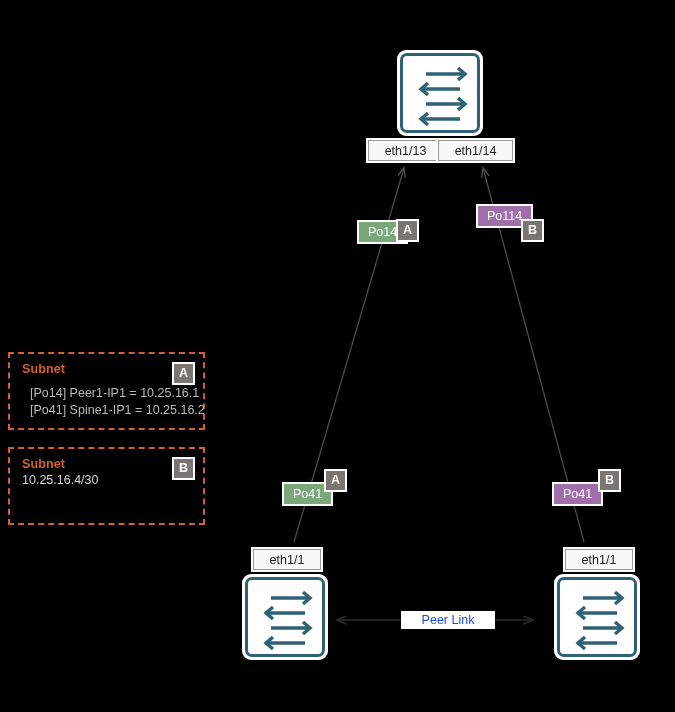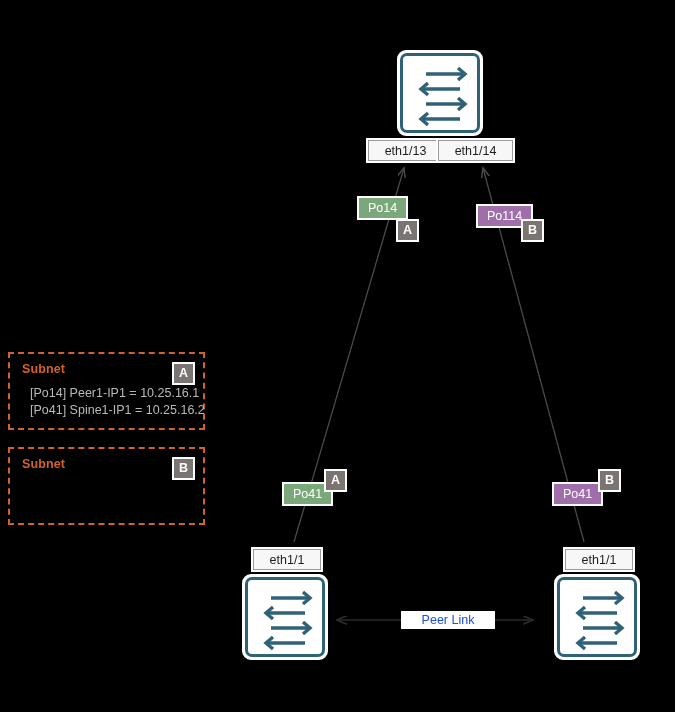--- a/index.html
+++ b/index.html
@@ -185,21 +185,21 @@
         <path d="M58,45 L65,51 L58,57" stroke-linejoin="miter"></path>
         <line x1="22" y1="66" x2="60" y2="66"></line>
         <path d="M28,60 L21,66 L28,72" stroke-linejoin="miter"></path>
       </g>
     </svg>
   </div>
 
   <div class="port" style="left:368px; top:140px; width:75px;">eth1/13</div>
   <div class="port" style="left:438px; top:140px; width:75px;text-align:center;">eth1/14</div>
 
-  <div class="po green" style="left:357px; top:196px;">Po14</div>
+  <div class="po green" style="left:357px; top:220px;">Po14</div>
   <div class="badge" style="left:396px; top:219px;">A</div>
 
   <div class="po purple" style="left:476px; top:204px;">Po114</div>
   <div class="badge" style="left:521px; top:219px;">B</div>
 
   <div class="po green" style="left:282px; top:482px;">Po41</div>
   <div class="badge" style="left:324px; top:469px;">A</div>
 
   <div class="po purple" style="left:552px; top:482px;">Po41</div>
   <div class="badge" style="left:598px; top:469px;">B</div>
@@ -244,16 +244,17 @@
     <div class="subnet-title">Subnet</div>
     <div class="subnet-rows">
       <div class="subnet-row">[Po14] Peer1-IP1 = 10.25.16.1</div>
       <div class="subnet-row">[Po41] Spine1-IP1 = 10.25.16.2</div>
     </div>
     <div class="badge subnet-badge">A</div>
   </div>
 
   <div class="subnet-box" style="left:8px; top:447px; width:197px; height:78px;">
     <div class="subnet-title">Subnet</div>
+    <div class="subnet-cidr">10.25.16.4/30</div>
     <div class="badge subnet-badge">B</div>
   </div>
 
 </div>
 
 </body></html>

